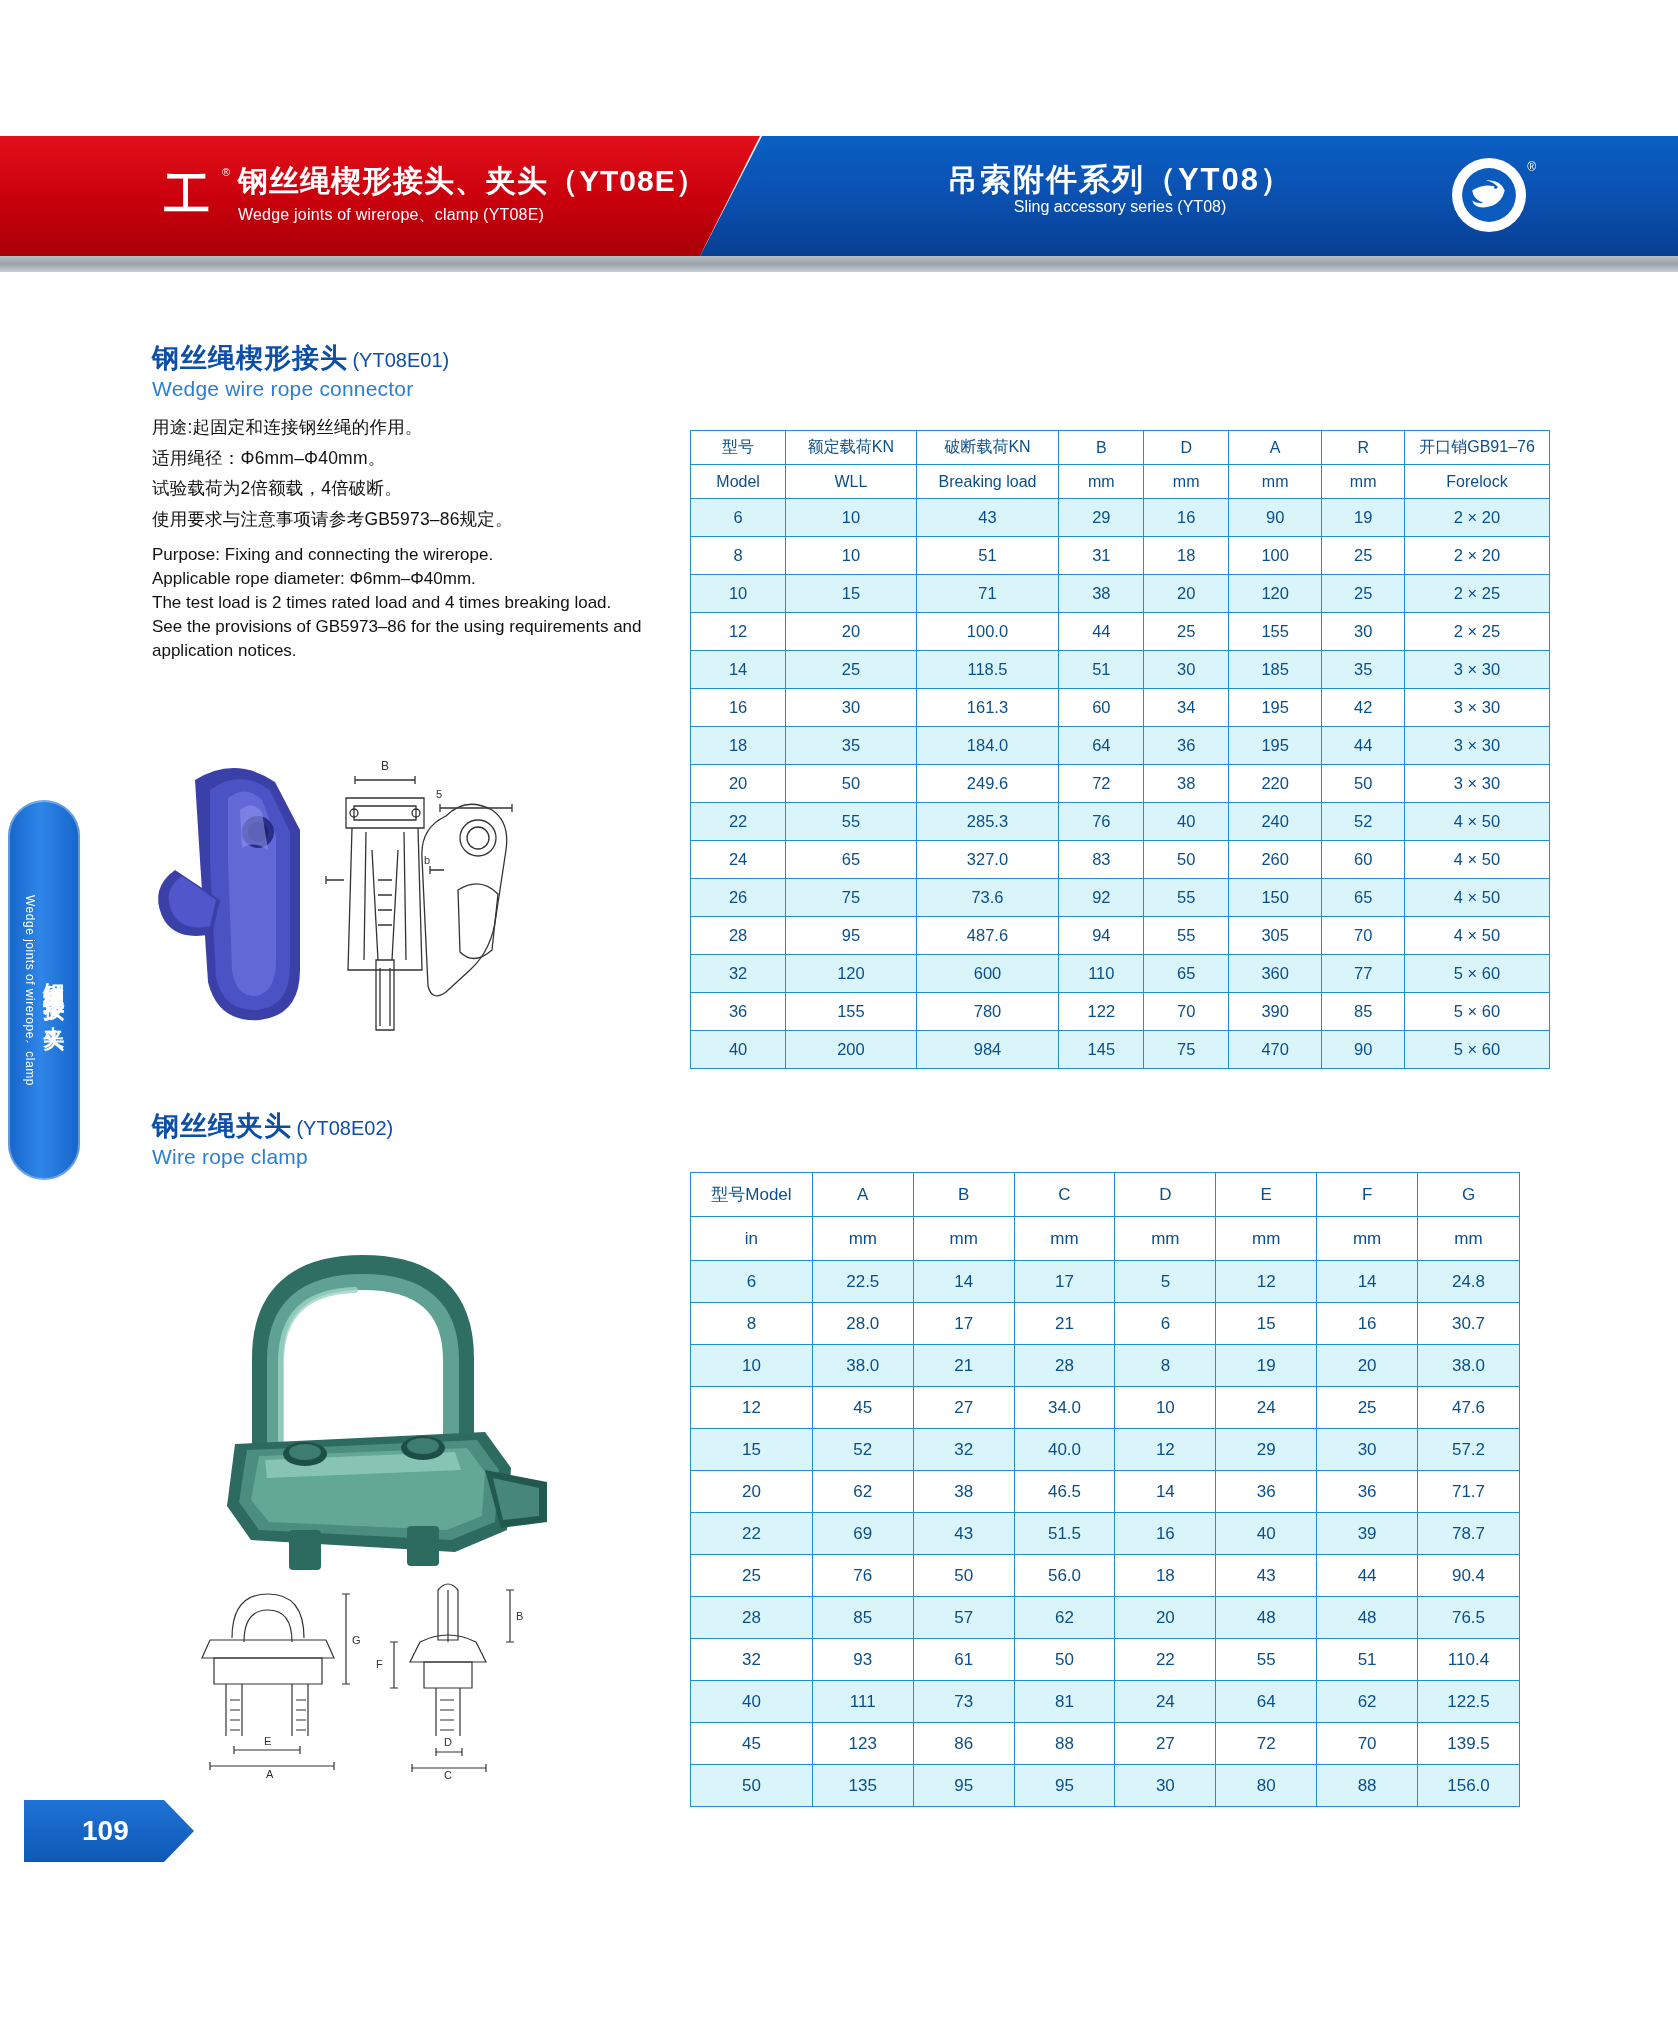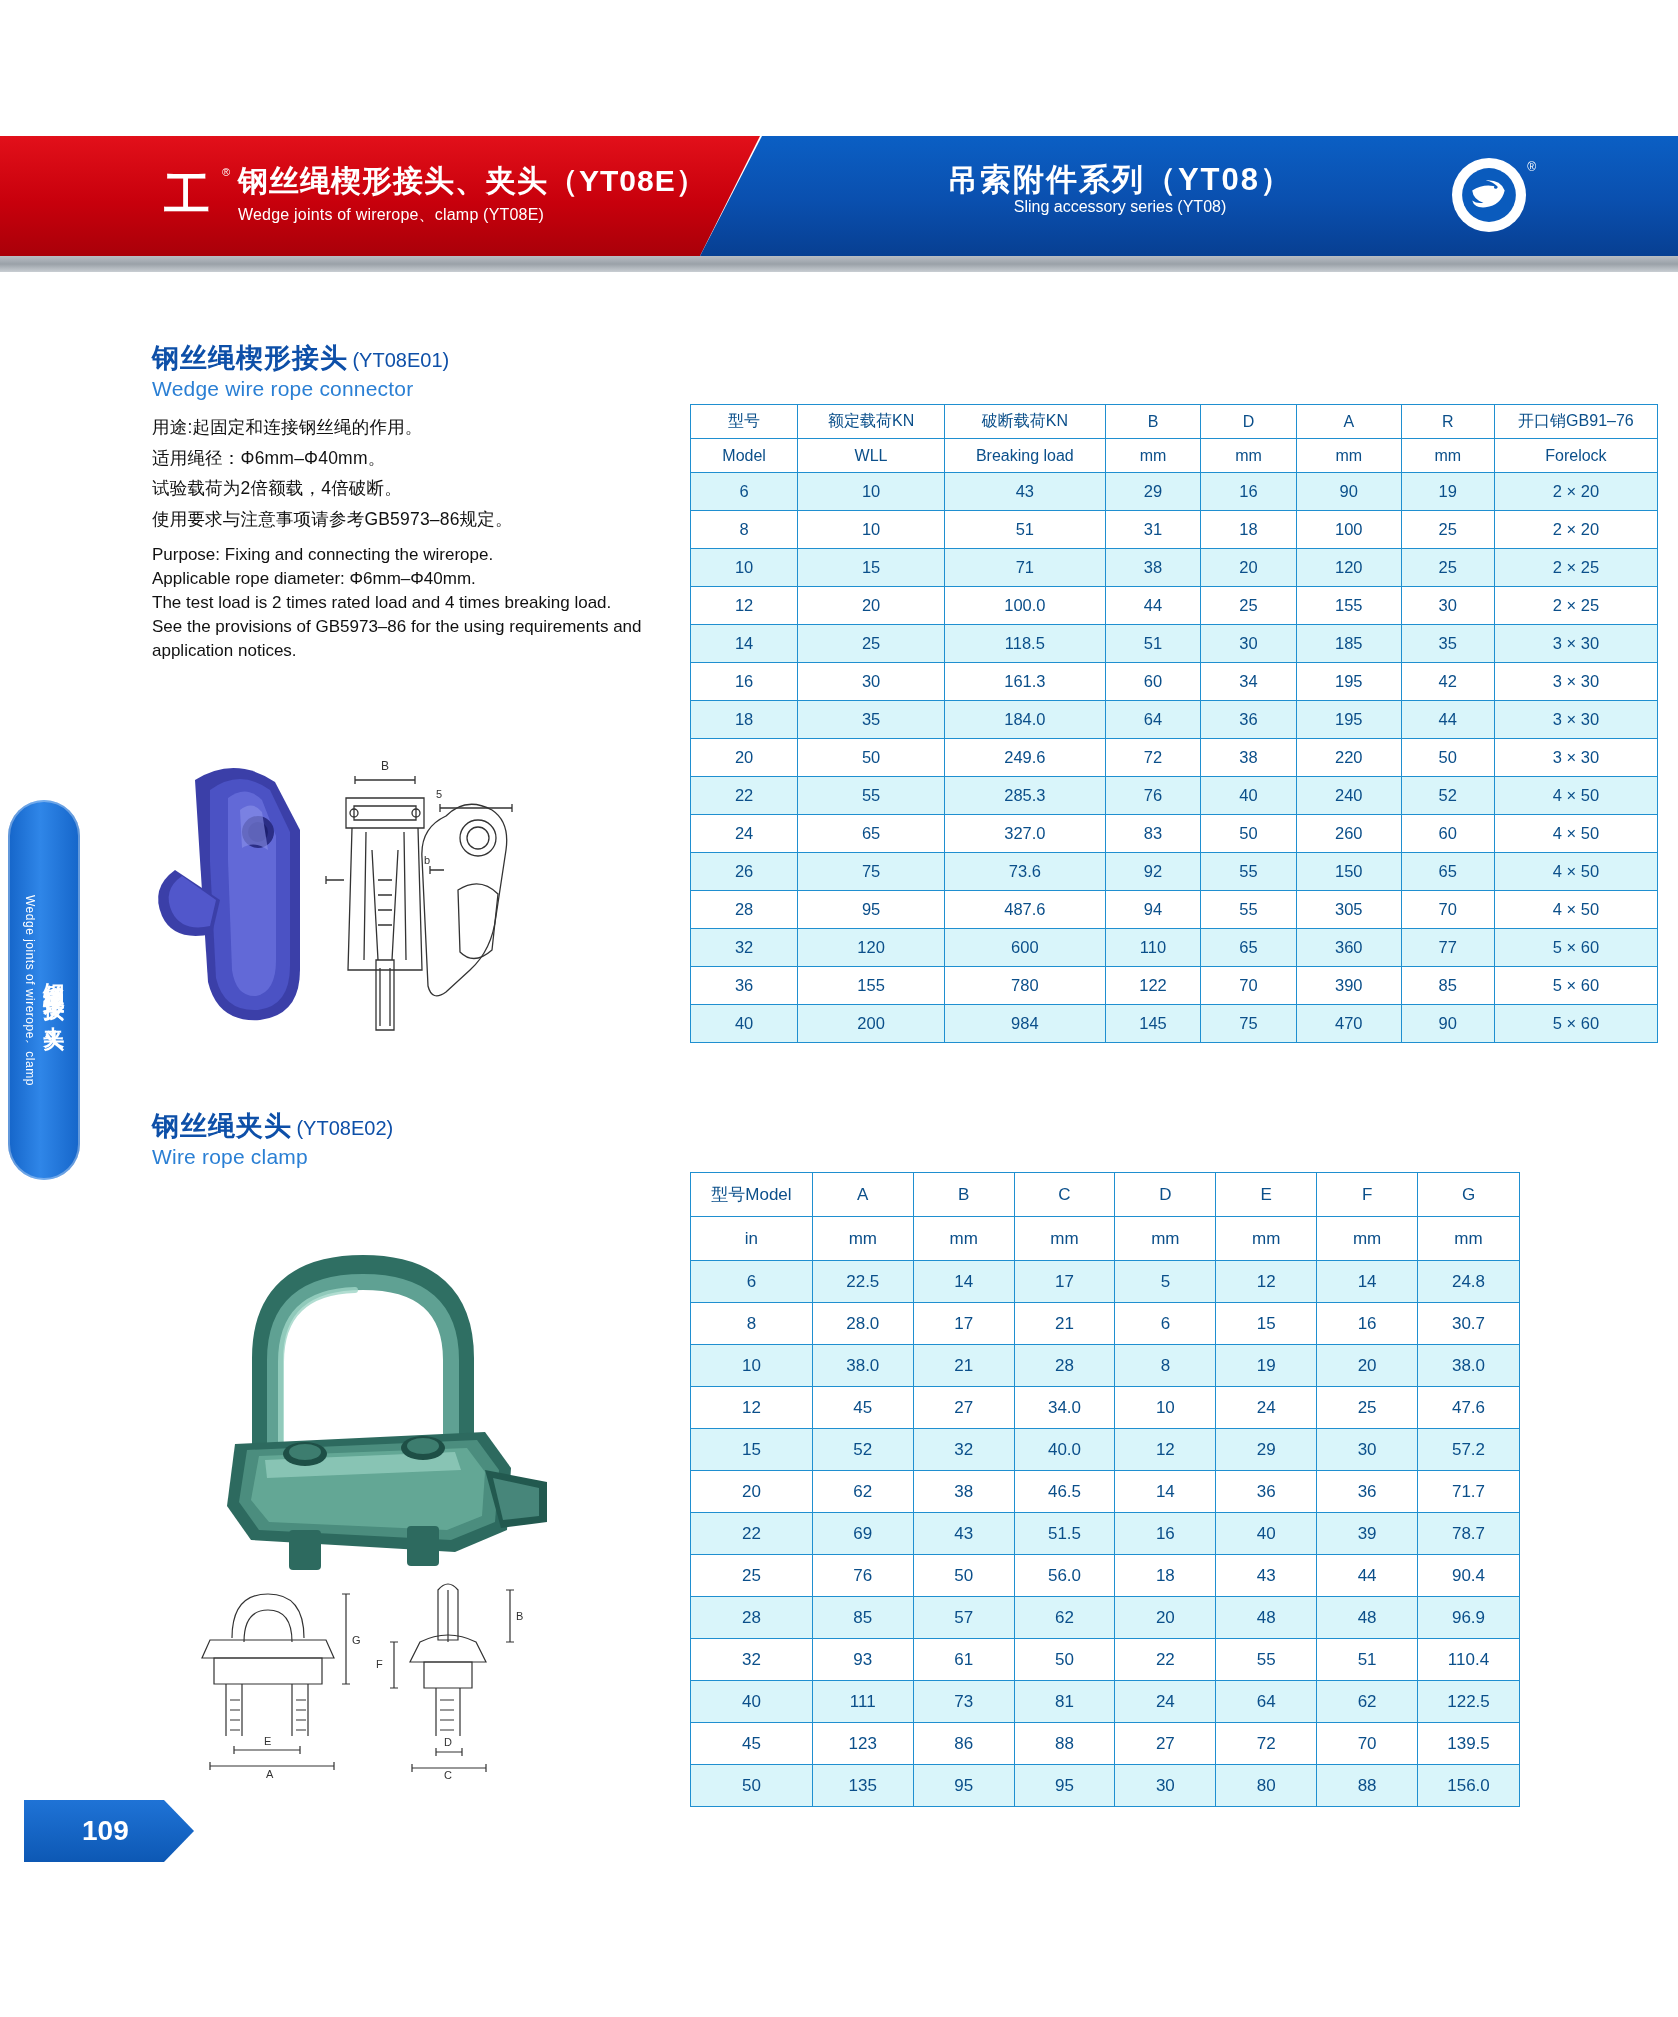--- a/index.html
+++ b/index.html
@@ -119,21 +119,21 @@
     border-collapse: collapse;
     font-family: "Liberation Sans", sans-serif;
   }
   table td, table th {
     border: 1px solid #1f8fd0;
     text-align: center;
     color: #0b4f8a;
     font-weight: normal;
   }
   .tbl1 {
-    position: absolute; left: 690px; top: 404px; width: 968px; padding-left: 17px;
+    position: absolute; left: 690px; top: 430px; width: 860px; padding-left: 17px;
   }
   .tbl1 th { font-size: 16px; height: 34px; padding: 0 4px; }
   .tbl1 td { font-size: 16.5px; height: 38px; }
   .tbl2 {
     position: absolute; left: 690px; top: 1172px; width: 830px;
   }
   .tbl2 th { font-size: 17px; height: 44px; padding: 0 4px; }
   .tbl2 td { font-size: 17px; height: 42px; }
   tr.alt td { background: #d9f5fa; }
   tr.hdr th { background: #ffffff; }
@@ -625,21 +625,21 @@
         <td>90.4</td>
       </tr>
     <tr class="alt">
         <td>28</td>
         <td>85</td>
         <td>57</td>
         <td>62</td>
         <td>20</td>
         <td>48</td>
         <td>48</td>
-        <td>96.9</td>
+        <td>76.5</td>
       </tr>
     <tr>
         <td>32</td>
         <td>93</td>
         <td>61</td>
         <td>50</td>
         <td>22</td>
         <td>55</td>
         <td>51</td>
         <td>110.4</td>

